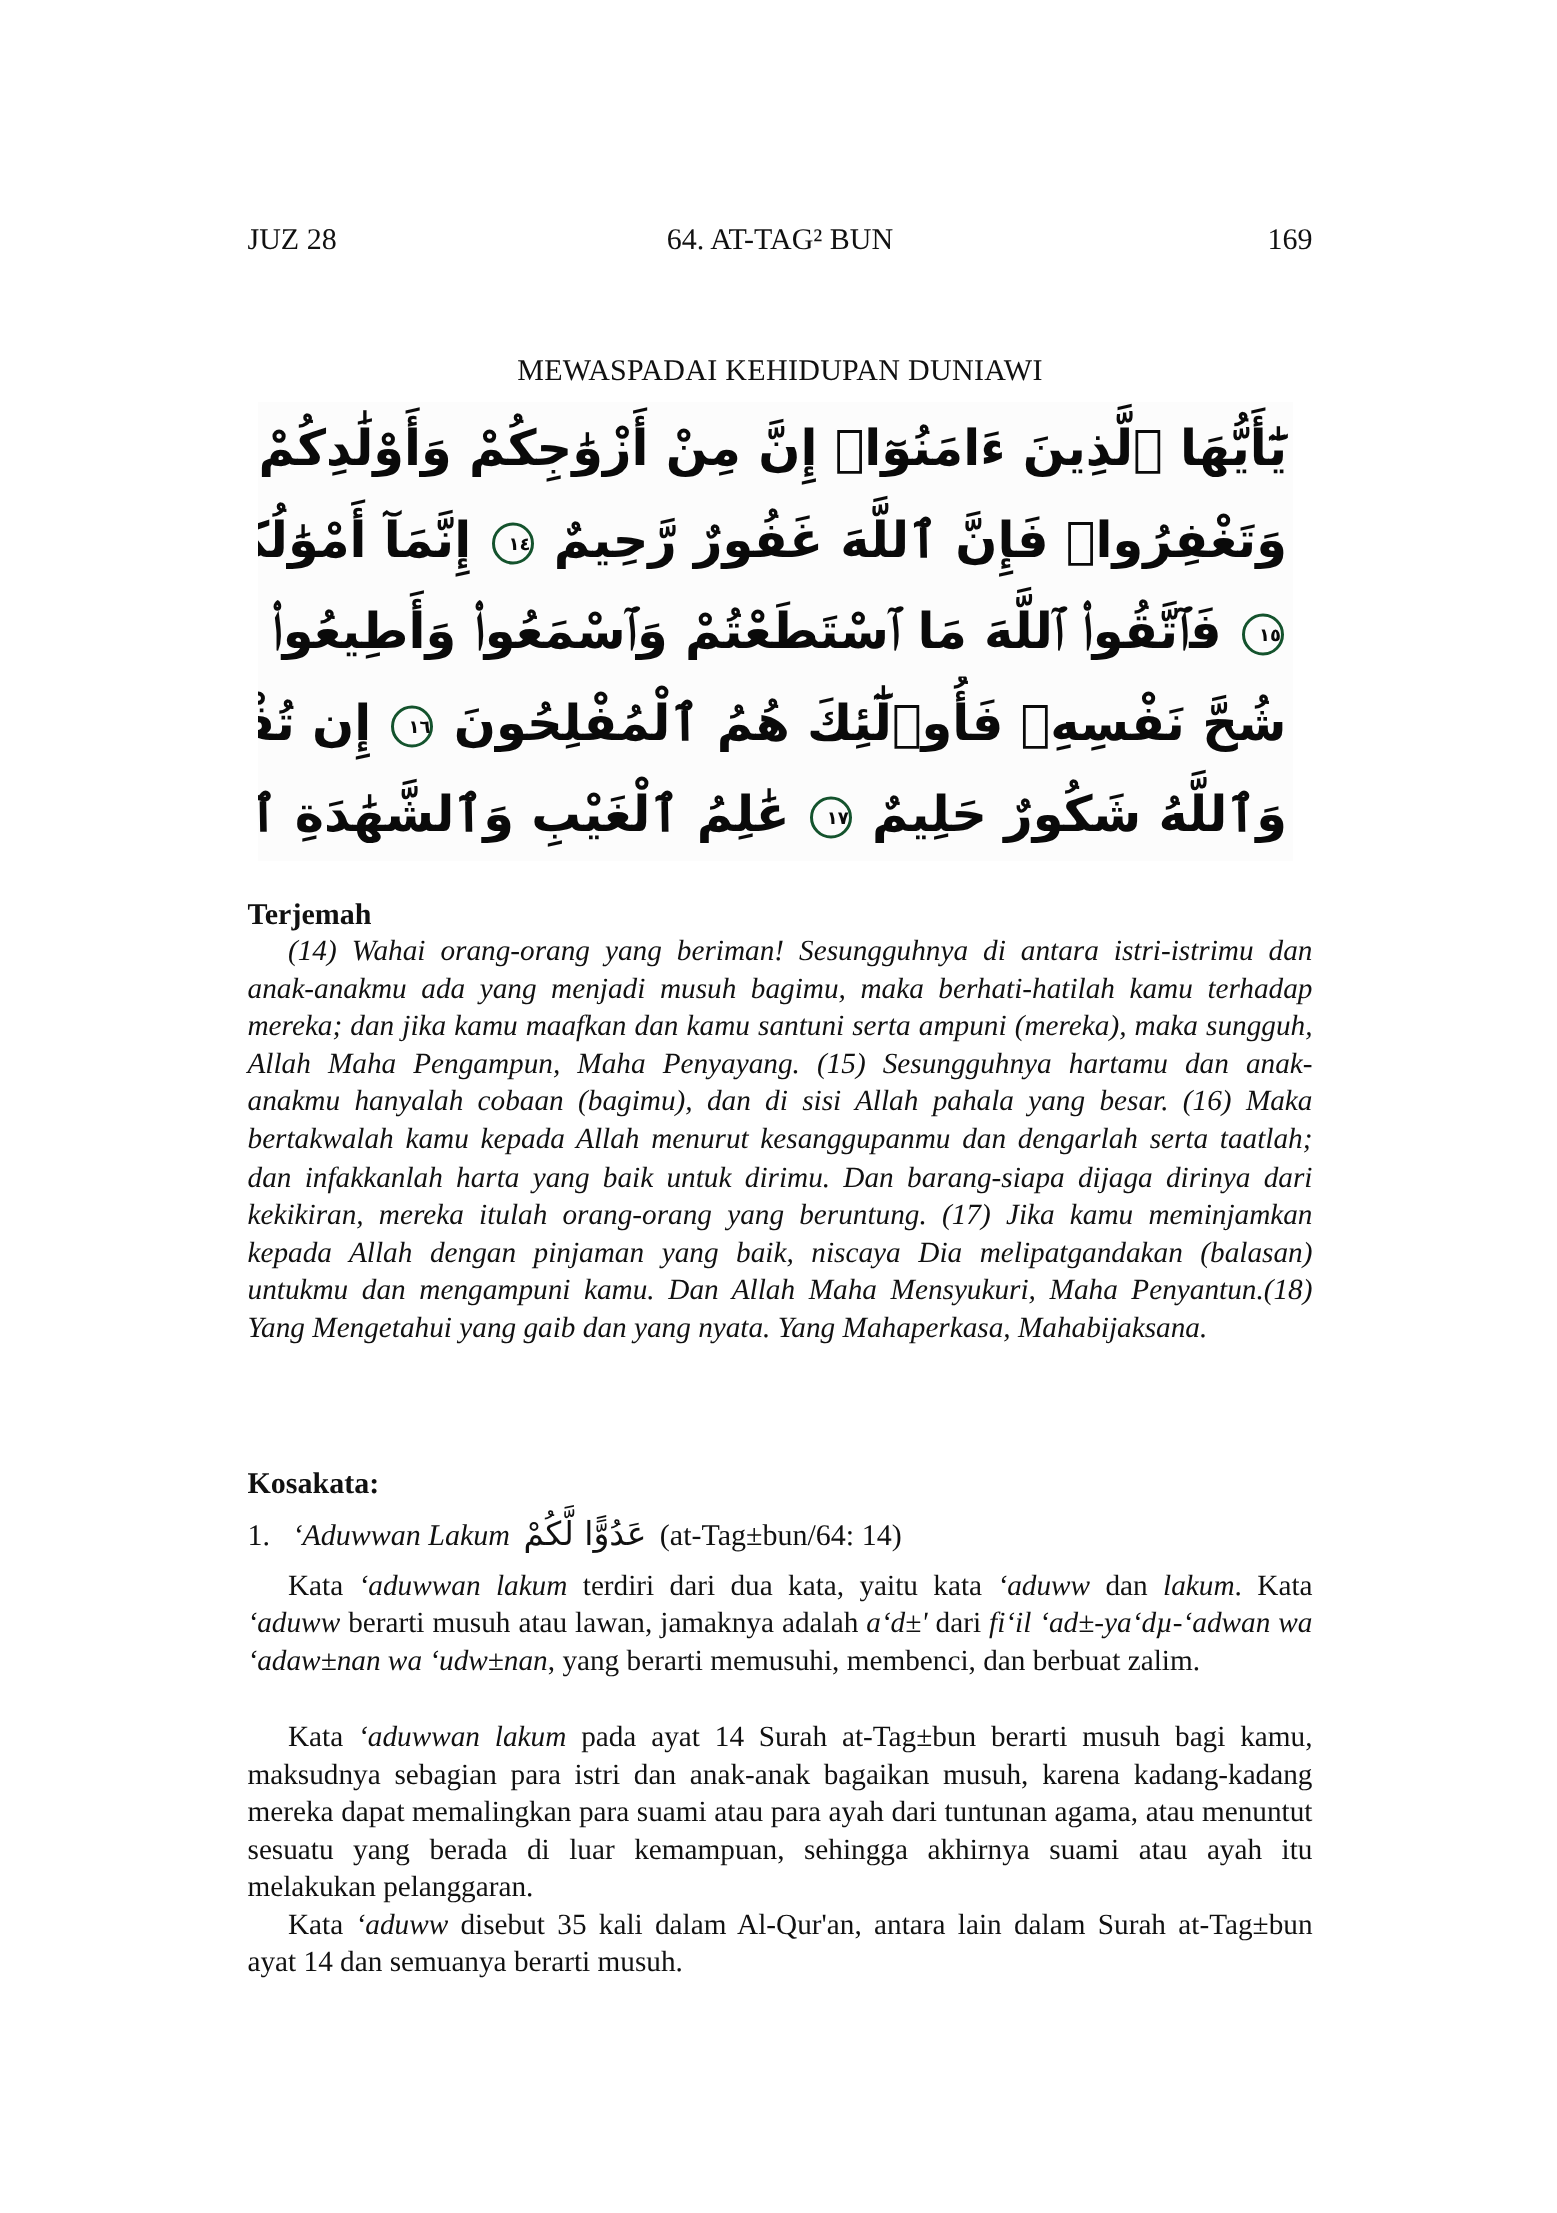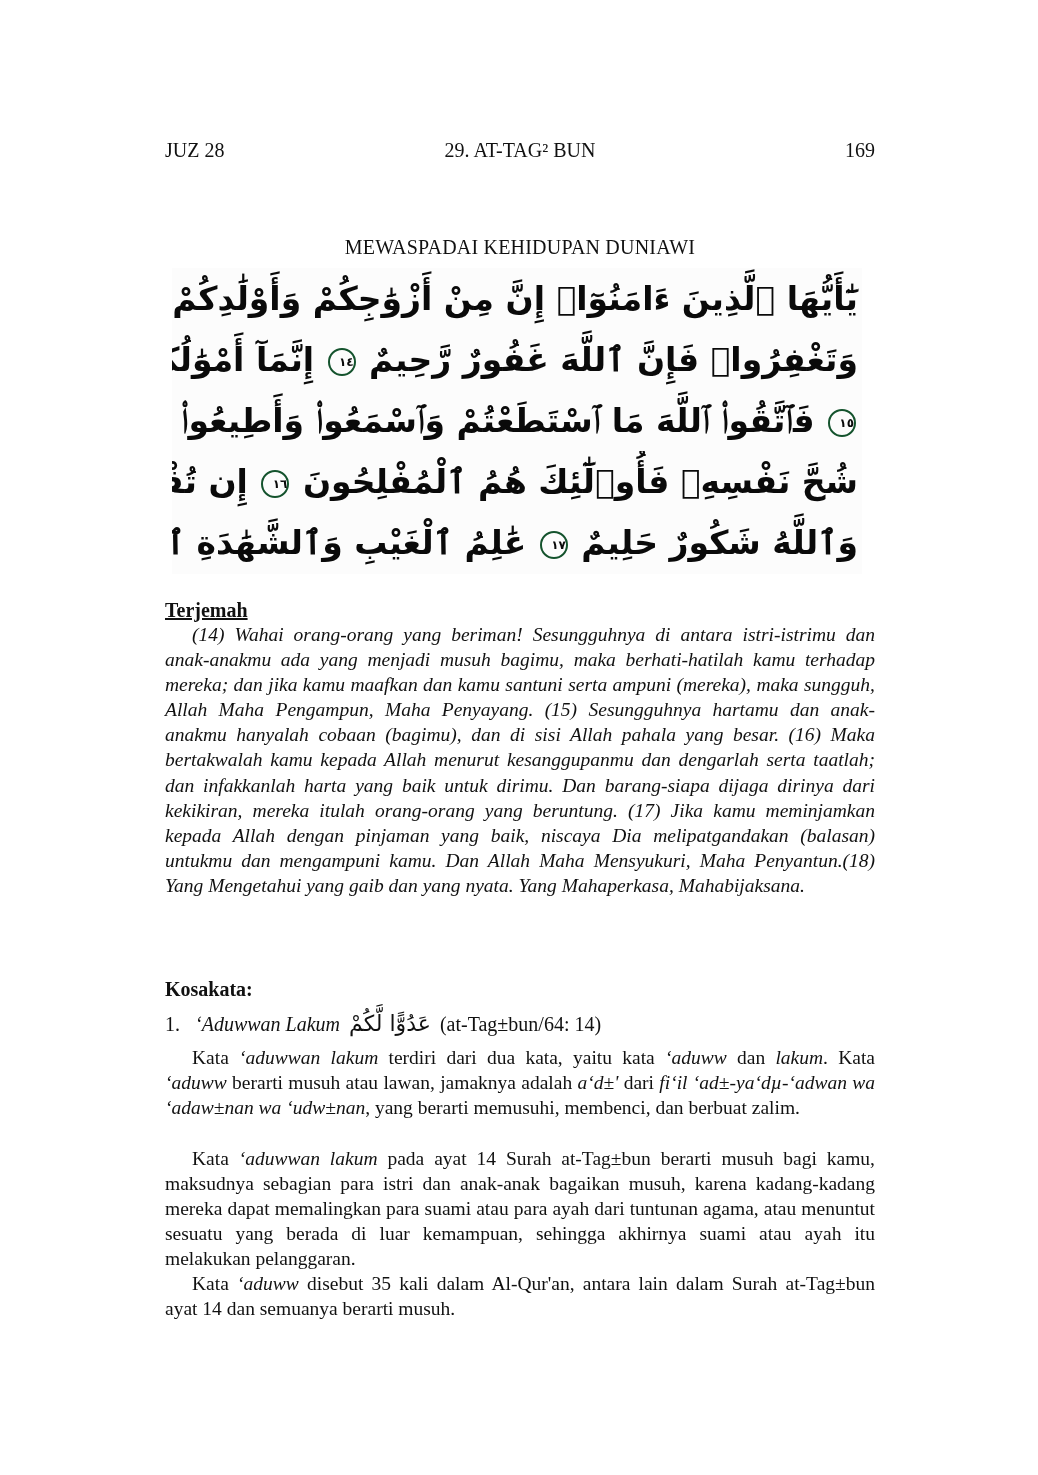--- a/index.html
+++ b/index.html
@@ -10,21 +10,21 @@
     body {
       width: 1038px;
       height: 1475px;
       position: relative;
       overflow: hidden;
       font-family: "Liberation Serif", "DejaVu Serif", serif;
       color: #111111;
     }
     .running-header {
       position: absolute;
-      top: 136px;
+      top: 146px;
       left: 165px;
       width: 710px;
       height: 28px;
       font-size: 20px;
       line-height: 28px;
     }
     .rh-left { position: absolute; left: 0; top: 0; }
     .rh-center { position: absolute; left: 0; right: 0; top: 0; text-align: center; }
     .rh-right { position: absolute; right: 0; top: 0; }
 
@@ -128,21 +128,21 @@
       text-indent: 27px;
       margin: 0;
     }
     .para i { font-style: italic; }
   </style>
 </head>
 <body>
 
 <div class="running-header">
   <span class="rh-left">JUZ 28</span>
-  <span class="rh-center">29. AT-TAG² BUN</span>
+  <span class="rh-center">64. AT-TAG² BUN</span>
   <span class="rh-right">169</span>
 </div>
 
 <div class="section-title">MEWASPADAI KEHIDUPAN DUNIAWI</div>
 
 <div class="arabic-block">
   <div class="arabic-line">
     <span>يَٰٓأَيُّهَا ٱلَّذِينَ ءَامَنُوٓا۟ إِنَّ مِنْ أَزْوَٰجِكُمْ وَأَوْلَٰدِكُمْ عَدُوًّا لَّكُمْ فَٱحْذَرُوهُمْ ۚ وَإِن تَعْفُوا۟ وَتَصْفَحُوا۟</span>
   </div>
   <div class="arabic-line">
@@ -160,21 +160,21 @@
     <span>إِن تُقْرِضُوا۟ ٱللَّهَ قَرْضًا حَسَنًا يُضَٰعِفْهُ لَكُمْ وَيَغْفِرْ لَكُمْ ۚ</span>
   </div>
   <div class="arabic-line last">
     <span>وَٱللَّهُ شَكُورٌ حَلِيمٌ</span>
     <span class="verse-marker">١٧</span>
     <span>عَٰلِمُ ٱلْغَيْبِ وَٱلشَّهَٰدَةِ ٱلْعَزِيزُ ٱلْحَكِيمُ</span>
     
   </div>
 </div>
 
-<div class="heading" style="top:597px;text-decoration:underline;">Terjemah</div>
+<div class="heading" style="top:597px;">Terjemah</div>
 <p class="translation">(14) Wahai orang-orang yang beriman! Sesungguhnya di antara istri-istrimu dan anak-anakmu ada yang menjadi musuh bagimu, maka berhati-hatilah kamu terhadap mereka; dan jika kamu maafkan dan kamu santuni serta ampuni (mereka), maka sungguh, Allah Maha Pengampun, Maha Penyayang. (15) Sesungguhnya hartamu dan anak-anakmu hanyalah cobaan (bagimu), dan di sisi Allah pahala yang besar. (16) Maka bertakwalah kamu kepada Allah menurut kesanggupanmu dan dengarlah serta taatlah; dan infakkanlah harta yang baik untuk dirimu. Dan barang-siapa dijaga dirinya dari kekikiran, mereka itulah orang-orang yang beruntung. (17) Jika kamu meminjamkan kepada Allah dengan pinjaman yang baik, niscaya Dia melipatgandakan (balasan) untukmu dan mengampuni kamu. Dan Allah Maha Mensyukuri, Maha Penyantun.(18) Yang Mengetahui yang gaib dan yang nyata. Yang Mahaperkasa, Mahabijaksana.</p>
 
 <div class="heading" style="top:976px;">Kosakata:</div>
 
 <div class="vocab-item">
   <span class="num">1.</span>
   <span class="term">‘Aduwwan Lakum</span>
   <span class="arab">عَدُوًّا لَّكُمْ</span>
   <span>(at-Tag±bun/64: 14)</span>
 </div>

